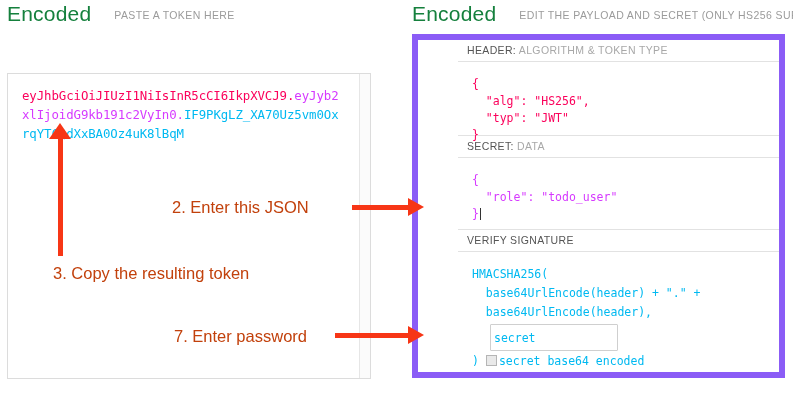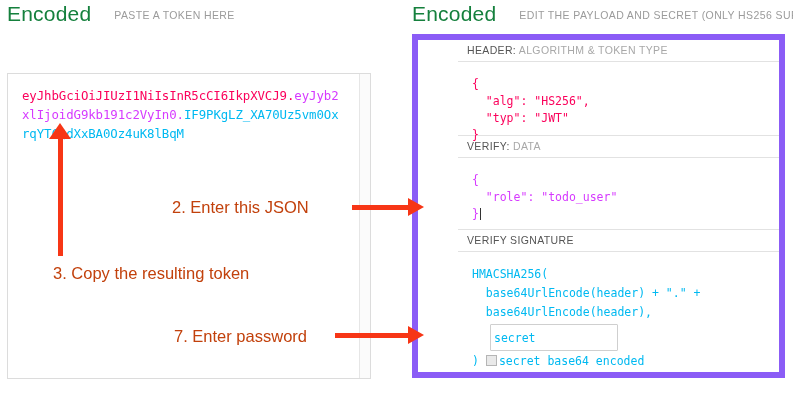--- a/index.html
+++ b/index.html
@@ -214,21 +214,21 @@
 </div>
 
 <div id="decoded-panel">
 
   <div class="section-label"><span class="strong">HEADER:</span><span> ALGORITHM &amp; TOKEN TYPE</span></div>
   <div id="header-code" class="code-area">{
   "alg": "HS256",
   "typ": "JWT"
 }</div>
 
-  <div class="section-label"><span class="strong">VERIFY:</span><span> DATA</span></div>
+  <div class="section-label"><span class="strong">SECRET:</span><span> DATA</span></div>
   <div id="payload-code" class="code-area"><span>{
   "role": "todo_user"
 }</span><span class="caret"></span></div>
 
   <div class="section-label"><span class="strong">VERIFY SIGNATURE</span><span></span></div>
   <div id="signature-code" class="code-area"><span>HMACSHA256(</span>
 <span>  base64UrlEncode(header) + "." +</span>
 <span>  base64UrlEncode(header),</span>
 <input id="secret-input" type="text" value="secret" style=""><span id="base64-row"><span>)</span><span id="base64-checkbox"></span><span>secret base64 encoded</span></span></div>
 </div>

